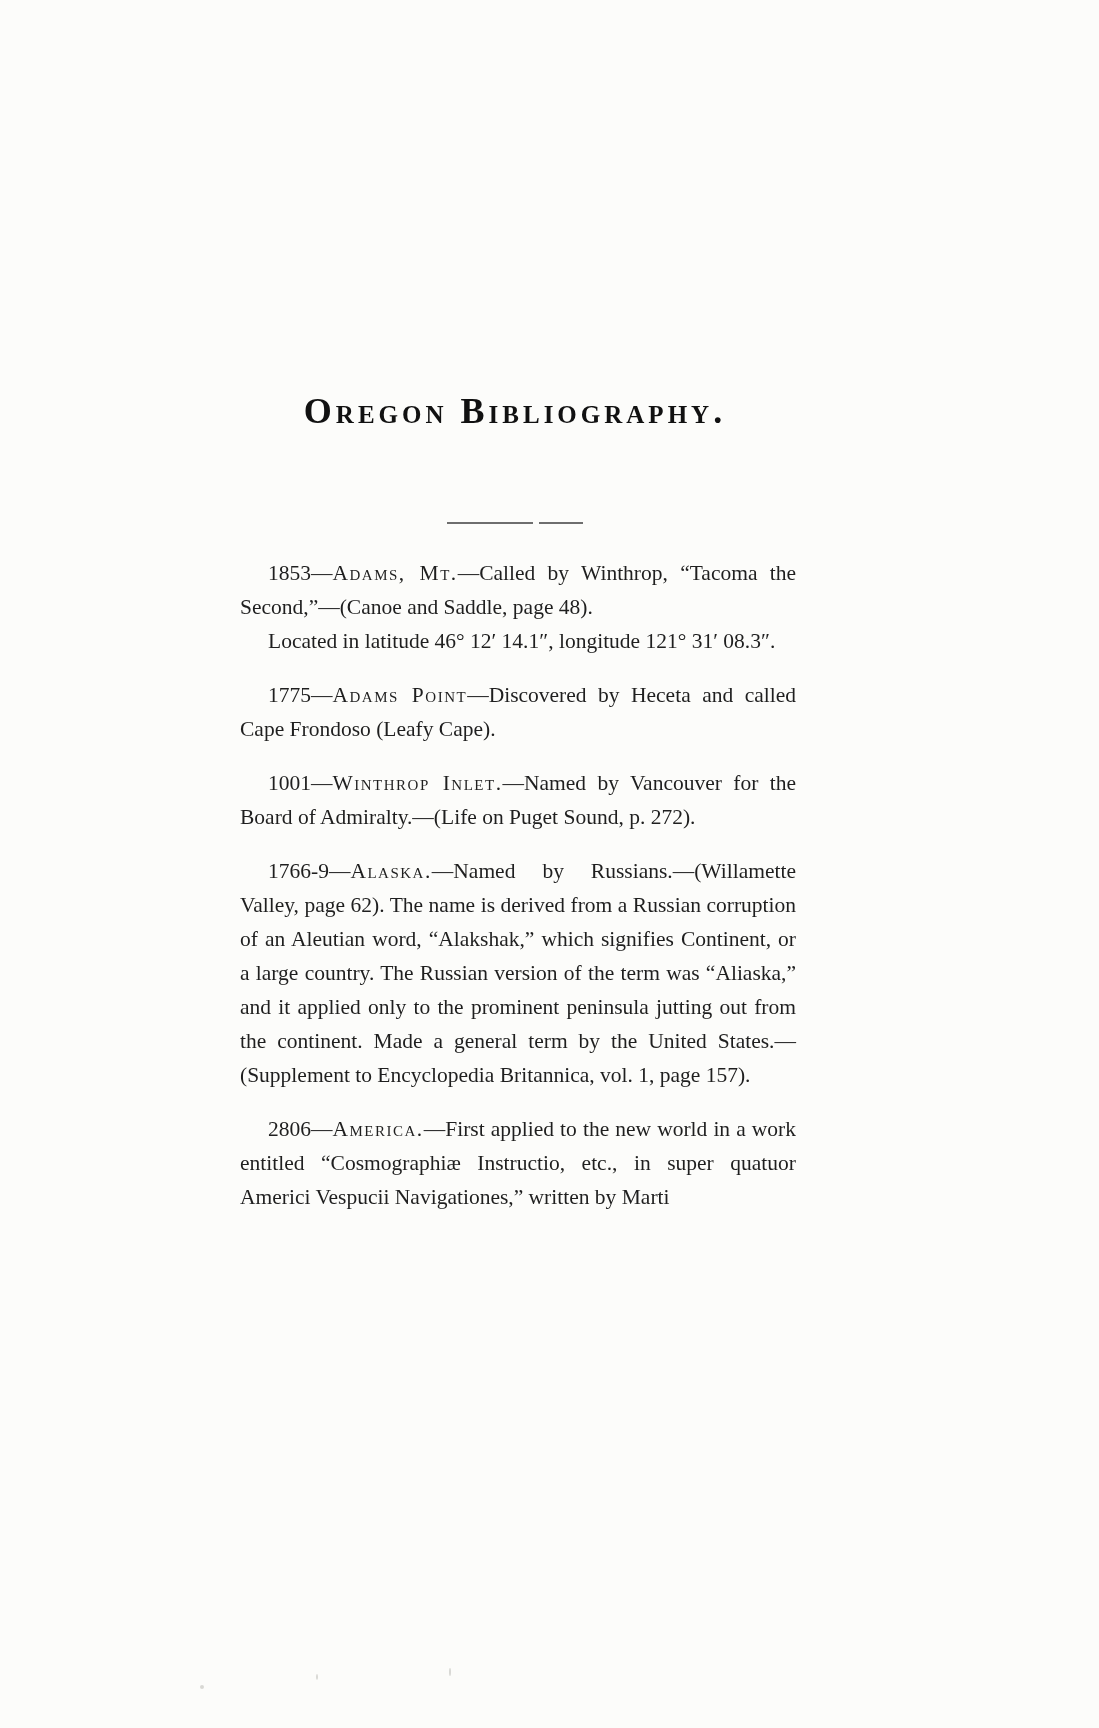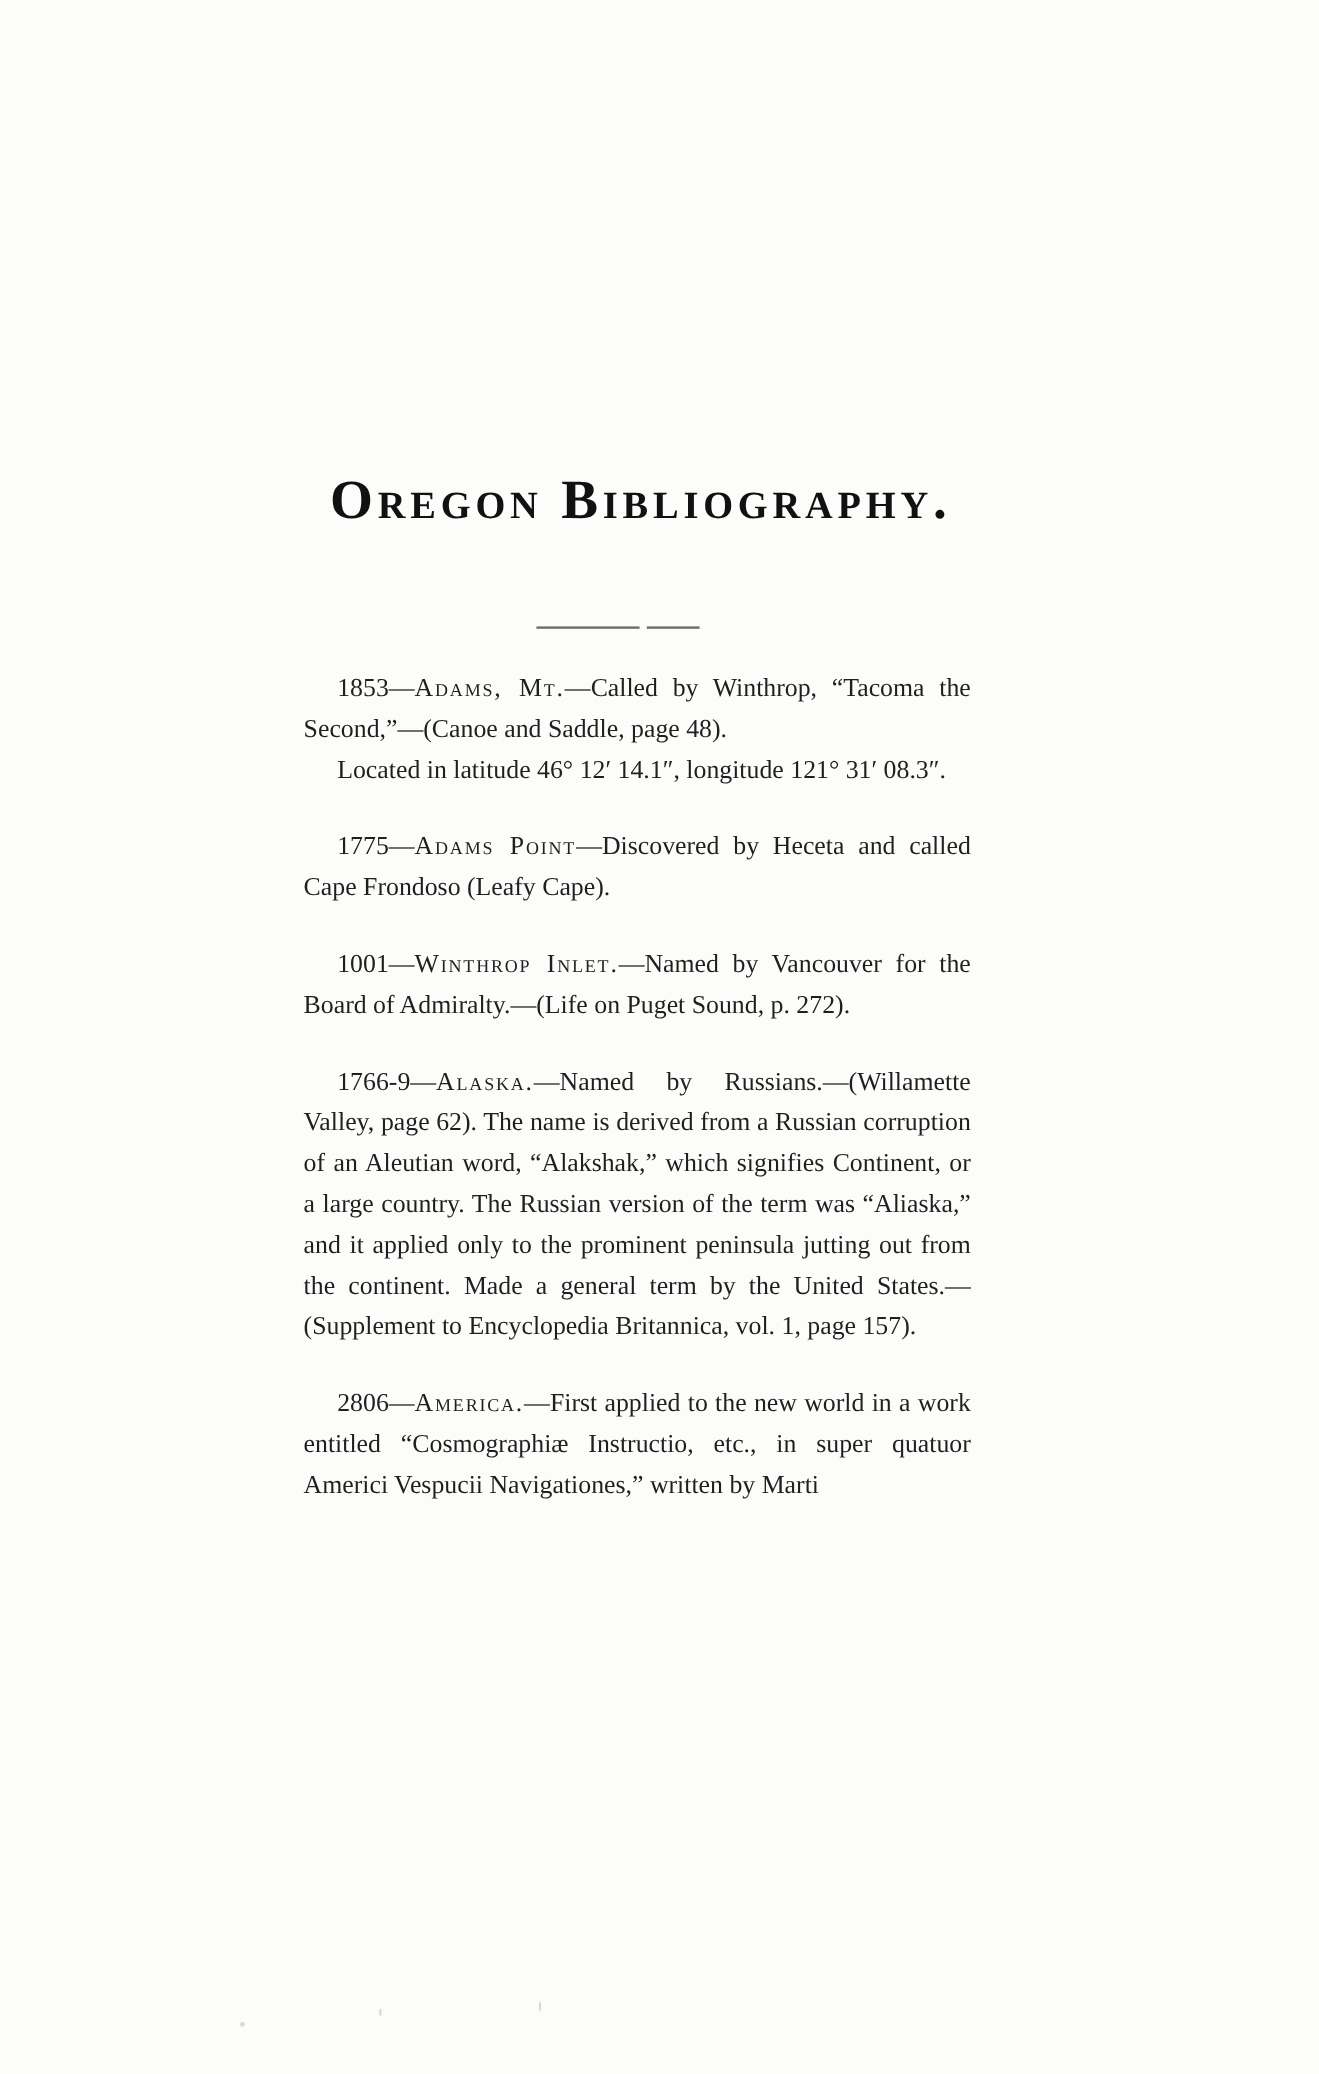--- a/index.html
+++ b/index.html
@@ -24,24 +24,24 @@
     top:0;
     width:556px;
     height:100%;
   }
   h1.page-title{
     margin:0;
     position:absolute;
     top:390px;
     left:0;
     width:100%;
-    text-align:right;
+    text-align:center;
     font-variant:small-caps;
     font-weight:700;
-    font-size:46px;
+    font-size:36px;
     letter-spacing:4px;
     color:#111;
     white-space:nowrap;
   }
   .divider{
     position:absolute;
     top:522px;
     left:0;
     width:100%;
     text-align:center;
@@ -51,32 +51,32 @@
     display:inline-block;
     height:2px;
     background:var(--rule);
     vertical-align:middle;
   }
   .divider .rule-long{width:86px;margin-right:6px;}
   .divider .rule-short{width:44px;}
   .entries{
     position:absolute;
     top:556px;
-    left:16px;
+    left:3px;
     width:100%;
   }
   .entries p{
     margin:0;
     font-size:21.5px;
     line-height:34px;
     text-align:justify;
     text-indent:28px;
   }
   .entries p.spaced{
-    margin-top:30px;
+    margin-top:20px;
   }
   .sc{
     font-variant:small-caps;
     letter-spacing:1.5px;
   }
   
   .scan-speck{
     position:absolute;
     background:#d8d8d4;
     border-radius:50%;

